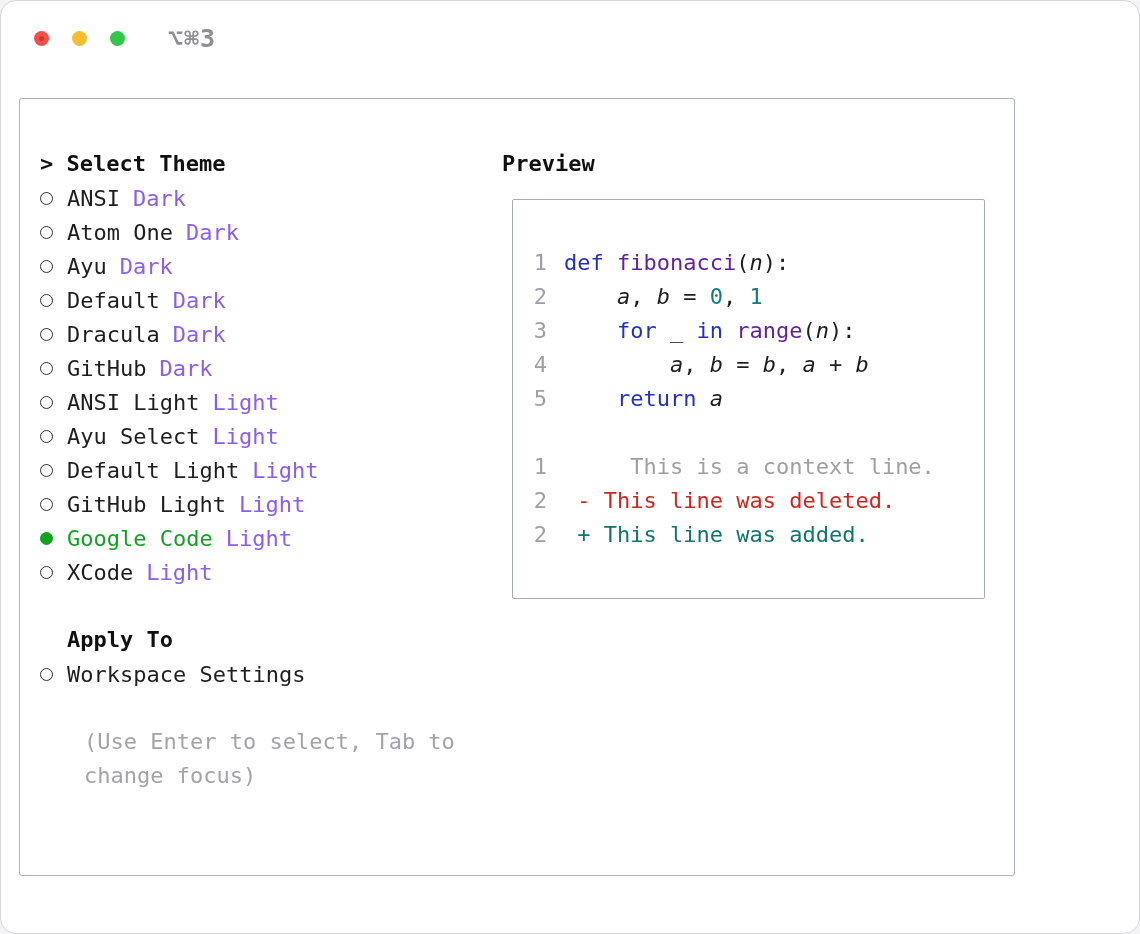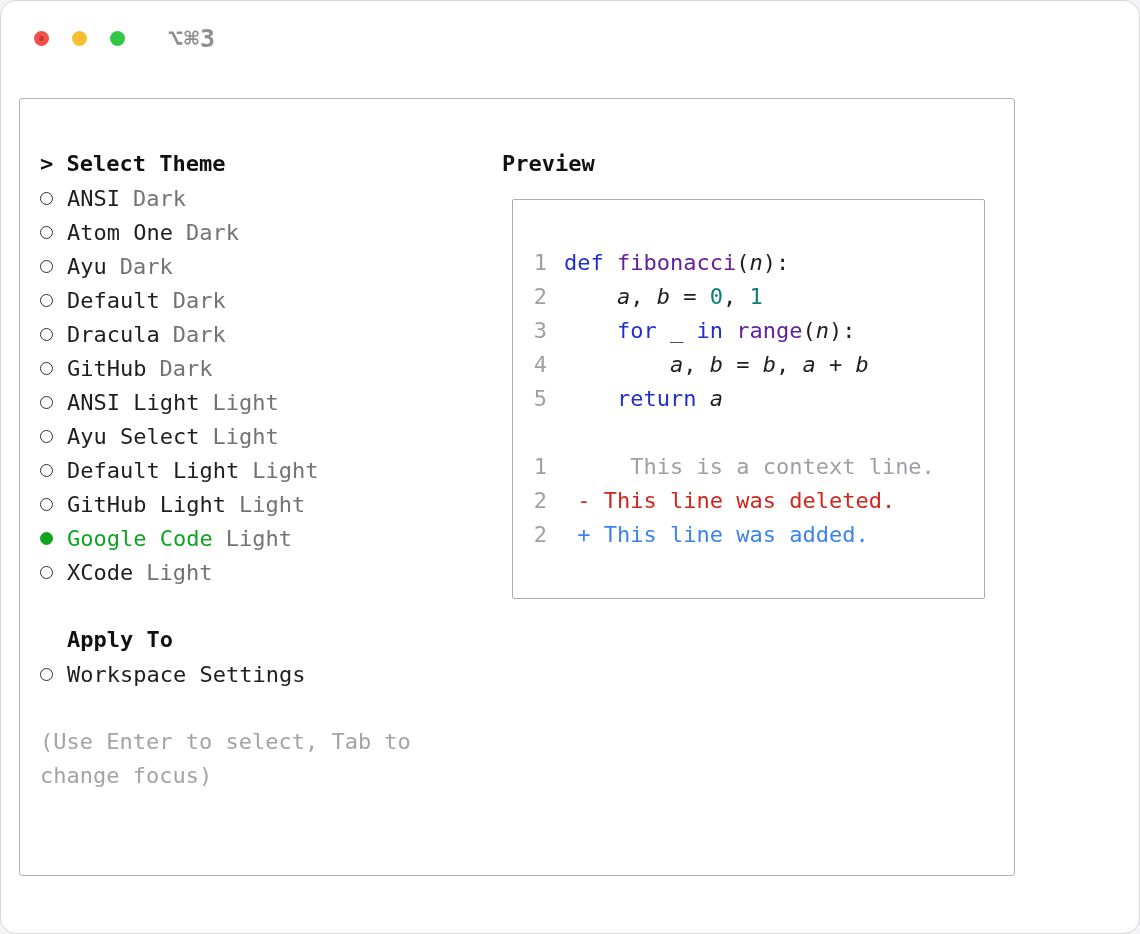--- a/index.html
+++ b/index.html
@@ -59,32 +59,33 @@
     height: 34px; display: flex; align-items: center;
     white-space: pre; cursor: default;
   }
   .dot {
     width: 13px; height: 13px; flex: none;
     border: 1.5px solid #303032; border-radius: 50%;
     margin-right: 14px;
   }
   .theme-item.selected .dot { background: #0fa41f; border-color: #0fa41f; }
   .theme-item.selected .name { color: #0fa41f; }
-  .variant { color: #737373; margin-left: 13px; }
+  .variant { color: #8b5cf6; margin-left: 13px; }
 
   .apply-title {
     margin-top: 34px; padding-left: 27px;
     font-weight: 700; color: #101012;
     height: 34px; line-height: 34px;
   }
   .hint {
     margin-top: 34px;
     color: #a3a3a9;
     line-height: 34px;
     max-width: 424px;
+    margin-left: 44px;
   }
 
   .preview-title { font-weight: 700; color: #101012; height: 34px; line-height: 34px; }
   .preview-box {
     margin-top: 18px; margin-left: 10px;
     border: 1.5px solid #a7abb3;
     border-radius: 2px;
     padding: 46px 20px;
   }
   .code-row {
@@ -95,21 +96,21 @@
   .blank-line { height: 34px; }
 
   .tok-kw  { color: #2030d0; }
   .tok-fn  { color: #66209e; }
   .tok-lit { color: #0b7f77; }
   .tok-var { color: #1e1e20; font-style: italic; }
   .tok-pln { color: #1e1e20; }
 
   .diff-context { color: #9fa0a6; }
   .diff-deleted { color: #d2251d; }
-  .diff-added   { color: #3b82f6; }
+  .diff-added   { color: #0f766e; }
 </style>
 </head>
 <body>
 
 <div class="window">
 
   <div class="titlebar">
     <span class="tl tl-red"></span>
     <span class="tl tl-yellow"></span>
     <span class="tl tl-green"></span>

